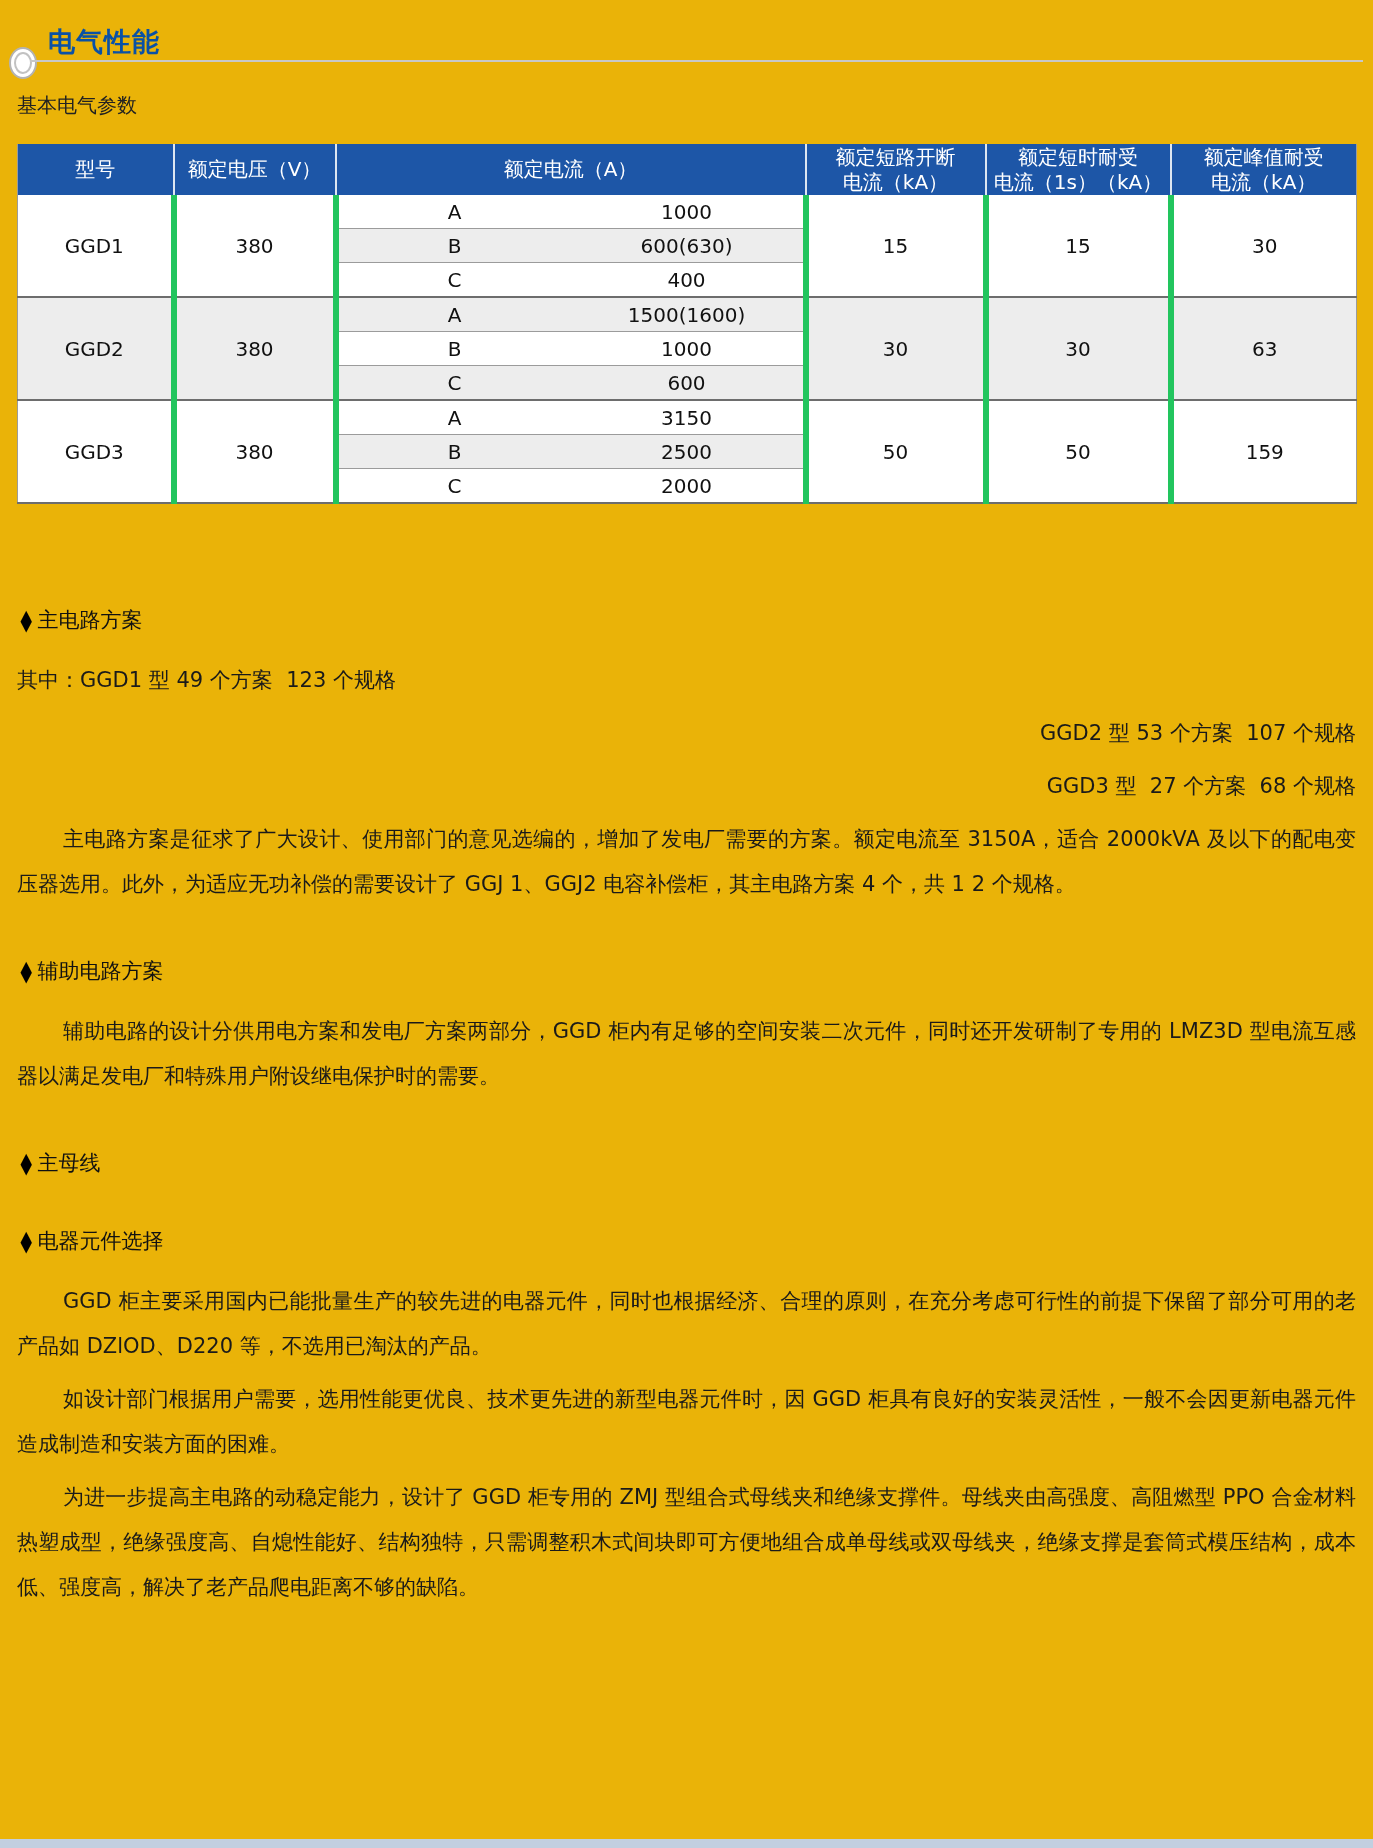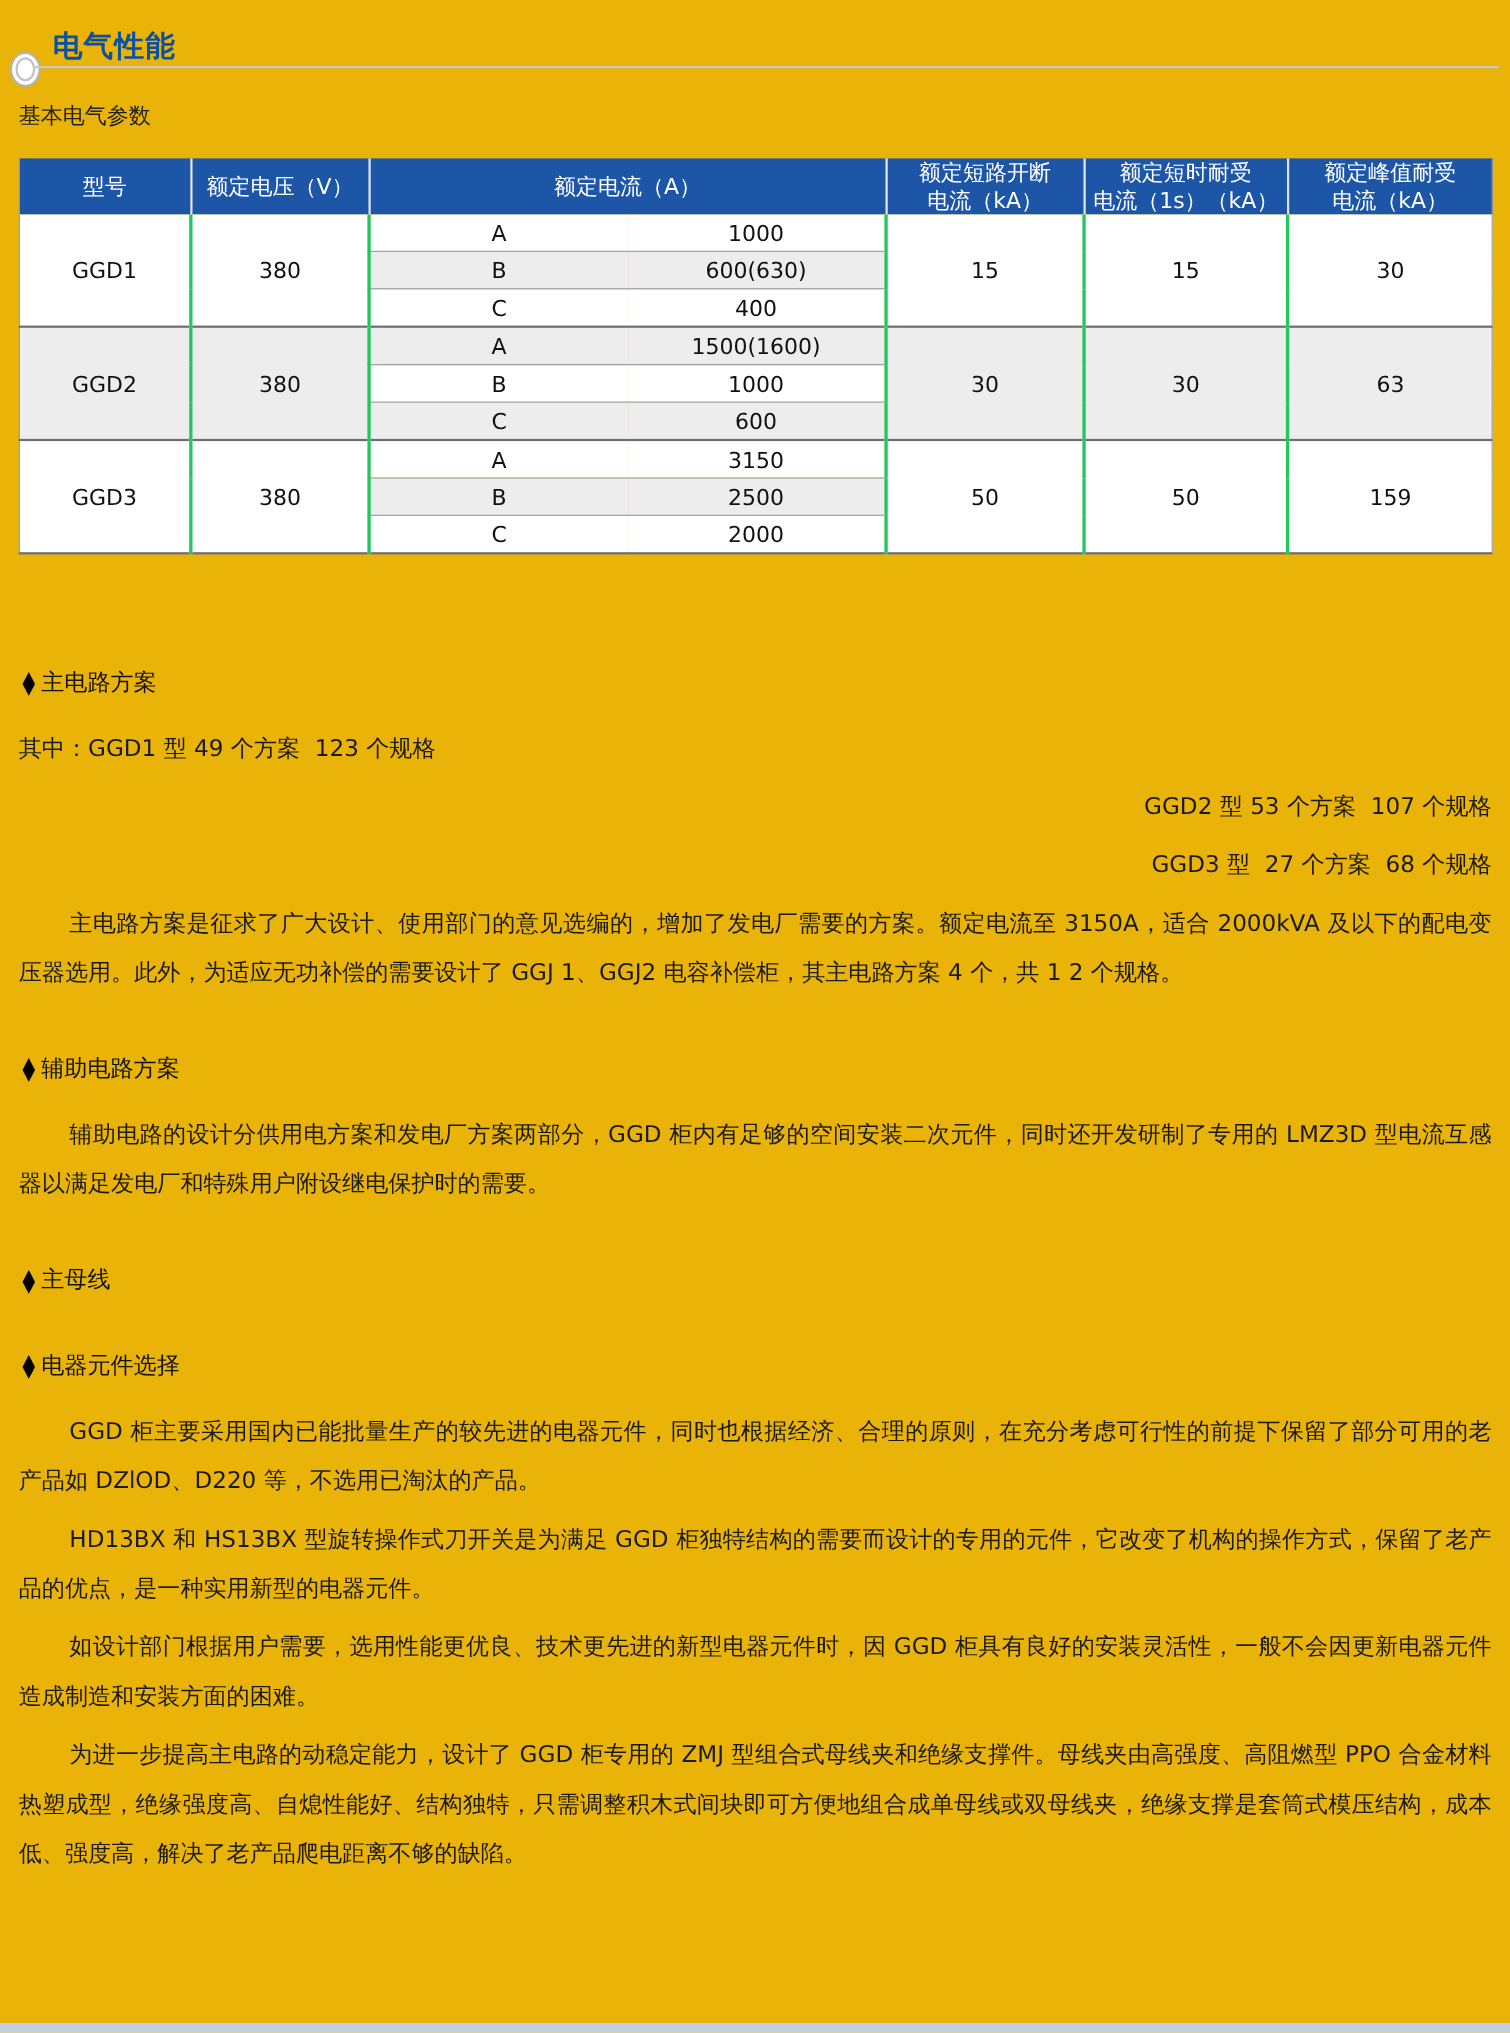--- a/index.html
+++ b/index.html
@@ -64,21 +64,21 @@
   }
   .data-table th + th { border-left: 2px solid rgba(255,255,255,0.85); }
   .data-table td {
     height: 33px;
     text-align: center; vertical-align: middle;
     color: #111111;
     padding: 0;
     background: #ffffff;
   }
   .data-table td.shade, .data-table td.gshade { background: var(--alt-row); }
-  .c-model, .c-voltage, .c-value, .c-break, .c-withstand { border-right: 3px solid #22c55e; }
+  .c-model, .c-voltage, .c-value, .c-break, .c-withstand { border-right: 6px solid #22c55e; }
   .subline { border-bottom: 1px solid #9b9b9b; }
   tr.group-end td, td.merged { border-bottom: 2px solid #6d6d6d; }
 
   
   .sections { margin: 0 17px; width: 1339px; }
   .section { margin-top: 50px; }
   .section.first { margin-top: 102px; }
   .section-heading {
     font-size: 21px; color: #111111;
     margin: 0 0 24px 0;
@@ -223,20 +223,19 @@
           <span class="diamond">◆</span>
           <span>主母线</span>
         </div>
       </div>
       <div class="section">
         <div class="section-heading">
           <span class="diamond">◆</span>
           <span>电器元件选择</span>
         </div>
         <p class="indent">GGD 柜主要采用国内已能批量生产的较先进的电器元件，同时也根据经济、合理的原则，在充分考虑可行性的前提下保留了部分可用的老产品如 DZlOD、D220 等，不选用已淘汰的产品。</p>
-        <p class="indent">HD13BX 和 HS13BX 型旋转操作式刀开关是为满足 GGD 柜独特结构的需要而设计的专用的元件，它改变了机构的操作方式，保留了老产品的优点，是一种实用新型的电器元件。</p>
         <p class="indent">如设计部门根据用户需要，选用性能更优良、技术更先进的新型电器元件时，因 GGD 柜具有良好的安装灵活性，一般不会因更新电器元件造成制造和安装方面的困难。</p>
         <p class="indent">为进一步提高主电路的动稳定能力，设计了 GGD 柜专用的 ZMJ 型组合式母线夹和绝缘支撑件。母线夹由高强度、高阻燃型 PPO 合金材料热塑成型，绝缘强度高、自熄性能好、结构独特，只需调整积木式间块即可方便地组合成单母线或双母线夹，绝缘支撑是套筒式模压结构，成本低、强度高，解决了老产品爬电距离不够的缺陷。</p>
       </div>
     </div>
 
   <div class="footer-bar"></div>
 </div>
 
 </body></html>

